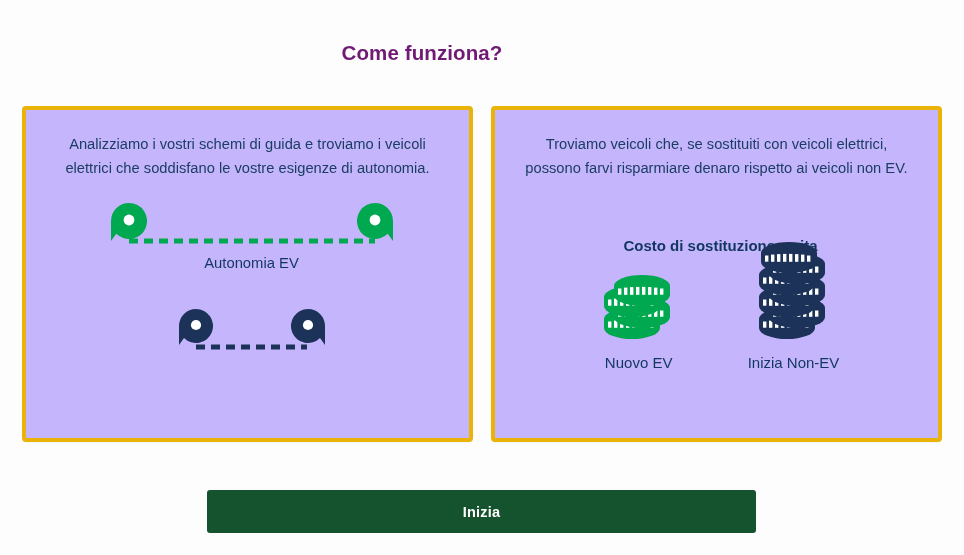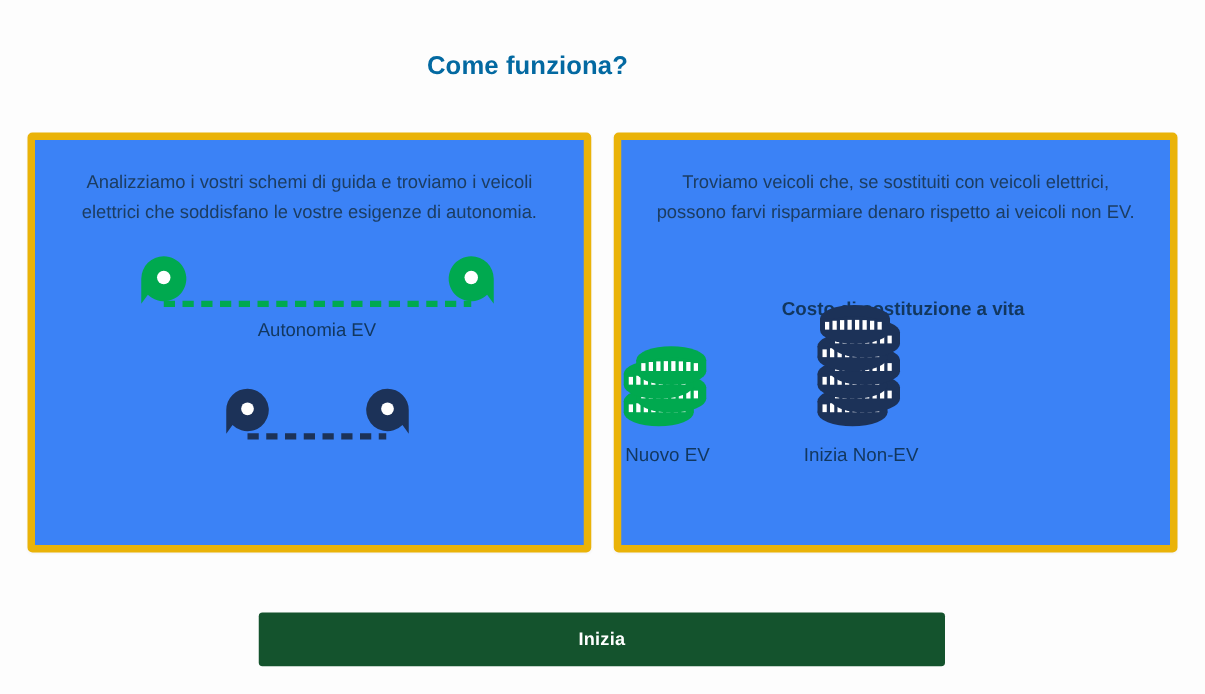--- a/index.html
+++ b/index.html
@@ -25,39 +25,39 @@
   
   .page-title {
     position: absolute;
     top: 27px;
     left: 0;
     width: 844px;
     text-align: center;
     font-size: 20.5px;
     font-weight: 600;
     letter-spacing: 0.1px;
-    color: #0369a1;
+    color: #701a75;
   }
 
   
   .cards {
     position: absolute;
     top: 106px;
     left: 22px;
     width: 920px;
     height: 336px;
     display: flex;
     justify-content: space-between;
   }
   .card {
     box-sizing: border-box;
     width: 451px;
     height: 336px;
-    background: #3b82f6;
-    border: 6px solid #eab308;
+    background: #c4b5fd;
+    border: 4px solid #eab308;
     border-radius: 4px;
     box-shadow: 0 1px 2px rgba(16, 40, 80, 0.035);
     position: relative;
   }
   .card-text {
     margin: 0;
     padding: 22px 28px 0 28px;
     text-align: center;
     font-size: 14.7px;
     line-height: 24px;
@@ -94,20 +94,21 @@
     font-weight: 600;
     color: #12375f;
   }
   .coins-row {
     position: absolute;
     top: 163px;
     left: 0;
     width: 451px;
     display: flex;
     align-items: flex-end;
+    justify-content: center;
     gap: 72px;
     height: 98px;
   }
   .coin-col {
     display: flex;
     flex-direction: column;
     align-items: center;
     justify-content: flex-end;
   }
   .coin-caption {

